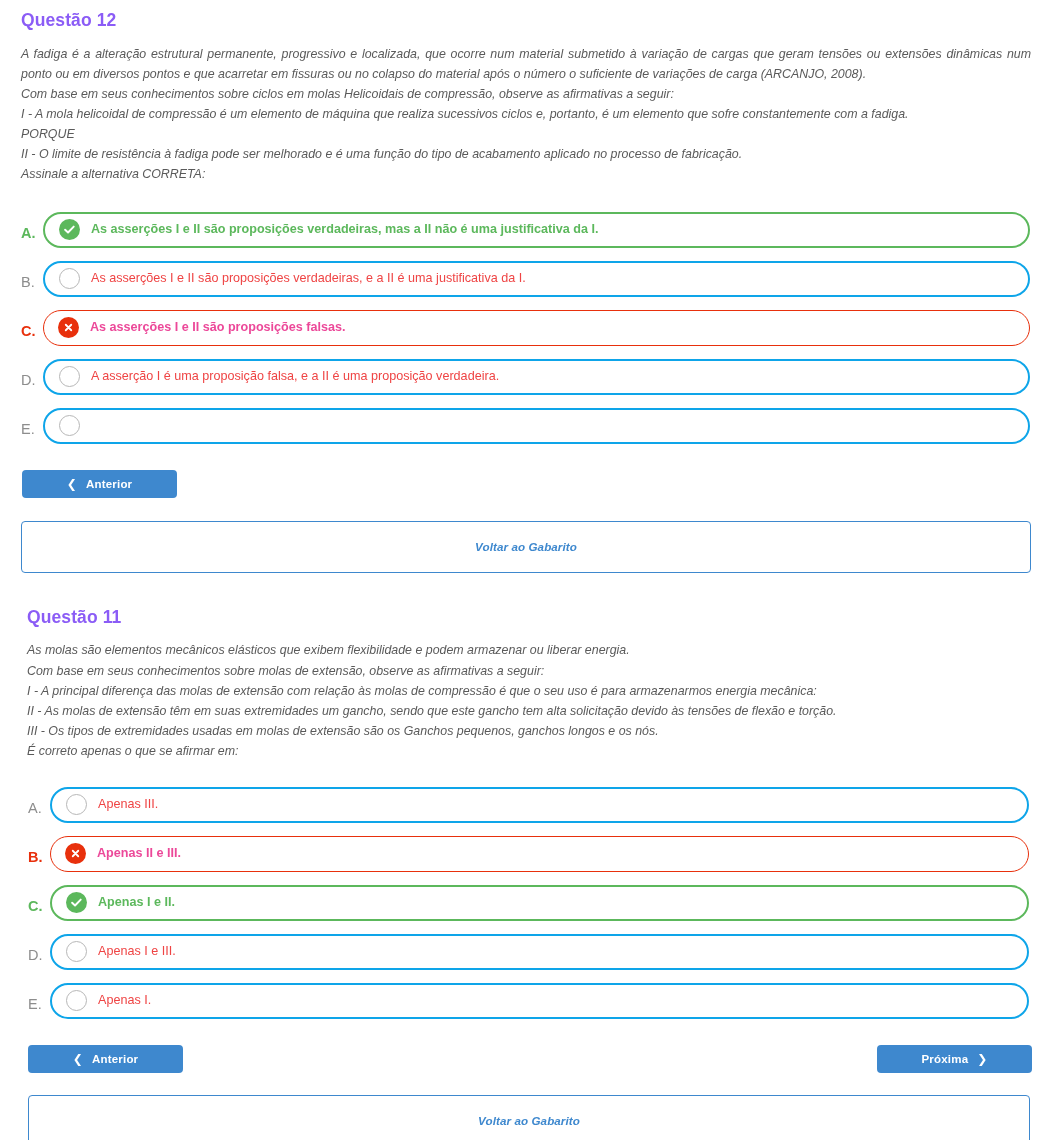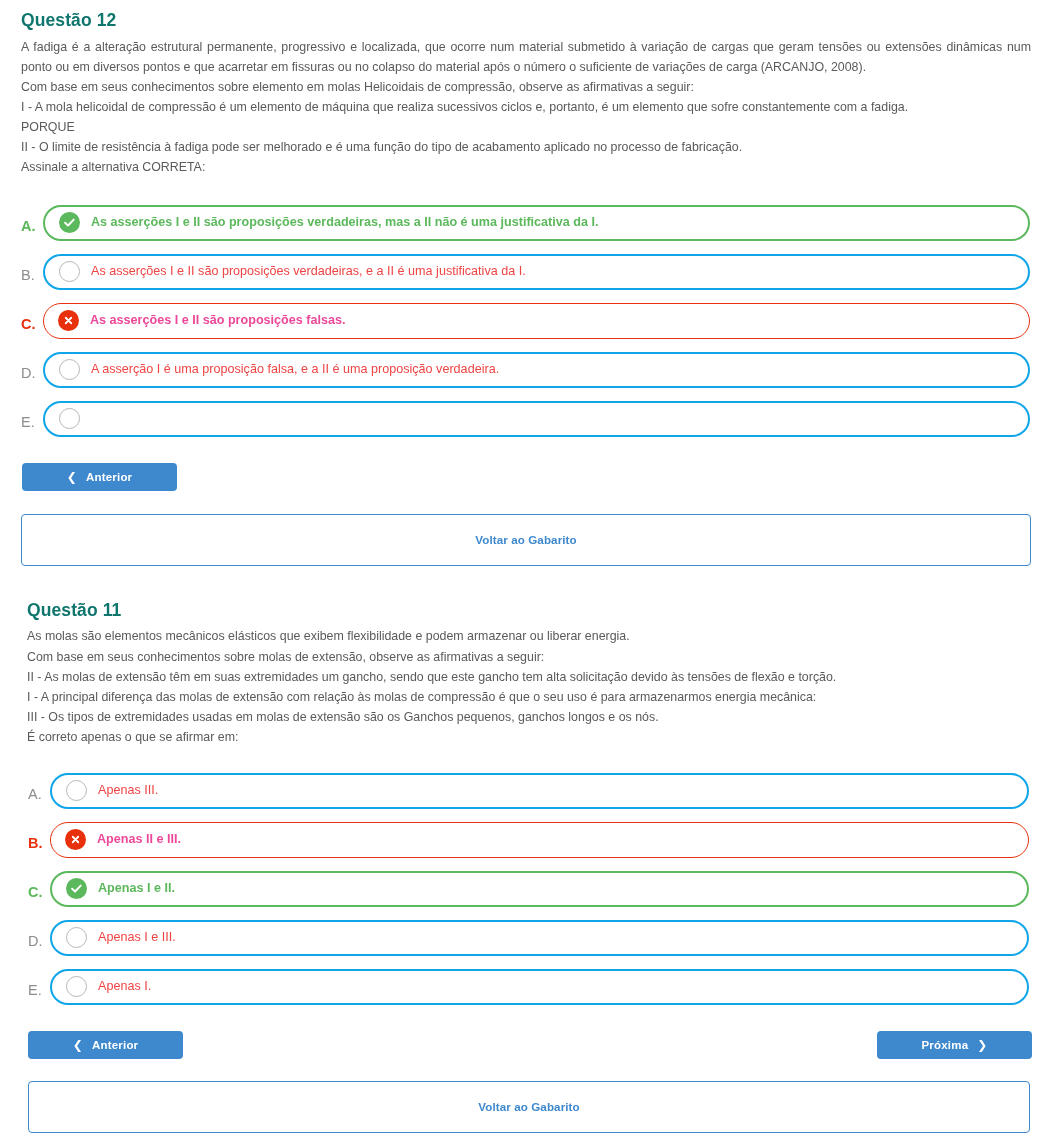--- a/index.html
+++ b/index.html
@@ -22,31 +22,32 @@
   }
 
   
   .question-block {
     padding: 0 16px 0 21px;
     box-sizing: border-box;
   }
   .q-title {
     font-size: 17.5px;
     font-weight: 700;
-    color: #0f766e;
+    color: #8b5cf6;
     letter-spacing: 0.1px;
     margin: 0;
     padding: 0;
     line-height: 1.25;
   }
   .q-body {
-    margin-top: 5px;
+    margin-top: 12px;
     font-size: 12.4px;
     line-height: 1.62;
     color: #5a5a5a;
+    font-style: italic;
   }
   .q-body p {
     margin: 0;
     padding: 0;
   }
   .q-body p.justify {
     text-align: justify;
   }
   .q-body p.center {
     text-align: left;
@@ -188,32 +189,33 @@
     justify-content: center;
     background: #ffffff;
     cursor: pointer;
     box-sizing: border-box;
   }
   .gabarito-panel .label {
     color: #3e88ce;
     font-size: 11.6px;
     font-weight: 700;
     letter-spacing: 0.1px;
+    font-style: italic;
   }
 </style>
 </head>
 <body>
 
 <div class="page">
 
   <section class="question-block" style="padding-top:10px;">
     <h2 class="q-title">Questão 12</h2>
     <div class="q-body">
       <p class="justify">A fadiga é a alteração estrutural permanente, progressivo e localizada, que ocorre num material submetido à variação de cargas que geram tensões ou extensões dinâmicas num ponto ou em diversos pontos e que acarretar em fissuras ou no colapso do material após o número o suficiente de variações de carga (ARCANJO, 2008).</p>
-      <p>Com base em seus conhecimentos sobre elemento em molas Helicoidais de compressão, observe as afirmativas a seguir:</p>
+      <p>Com base em seus conhecimentos sobre ciclos em molas Helicoidais de compressão, observe as afirmativas a seguir:</p>
       <p>I - A mola helicoidal de compressão é um elemento de máquina que realiza sucessivos ciclos e, portanto, é um elemento que sofre constantemente com a fadiga.</p>
       <p class="center">PORQUE</p>
       <p>II - O limite de resistência à fadiga pode ser melhorado e é uma função do tipo de acabamento aplicado no processo de fabricação.</p>
       <p>Assinale a alternativa CORRETA:</p>
     </div>
   </section>
 
   <div class="options" style="margin-top:27px;">
 
     <div class="option-row">
@@ -275,22 +277,22 @@
 
   <div class="gabarito-panel" style="margin-top:23px;">
     <span class="label">Voltar ao Gabarito</span>
   </div>
 
   <section class="question-block" style="padding-top:34px; padding-left:27px;">
     <h2 class="q-title">Questão 11</h2>
     <div class="q-body">
       <p>As molas são elementos mecânicos elásticos que exibem flexibilidade e podem armazenar ou liberar energia.</p>
       <p>Com base em seus conhecimentos sobre molas de extensão, observe as afirmativas a seguir:</p>
+      <p>I - A principal diferença das molas de extensão com relação às molas de compressão é que o seu uso é para armazenarmos energia mecânica:</p>
       <p>II - As molas de extensão têm em suas extremidades um gancho, sendo que este gancho tem alta solicitação devido às tensões de flexão e torção.</p>
-      <p>I - A principal diferença das molas de extensão com relação às molas de compressão é que o seu uso é para armazenarmos energia mecânica:</p>
       <p>III - Os tipos de extremidades usadas em molas de extensão são os Ganchos pequenos, ganchos longos e os nós.</p>
       <p>É correto apenas o que se afirmar em:</p>
     </div>
   </section>
 
   <div class="options" style="margin-top:26px; padding-left:28px; padding-right:18px;">
 
     <div class="option-row">
       <div class="opt-letter">A.</div>
       <div class="opt-box">

